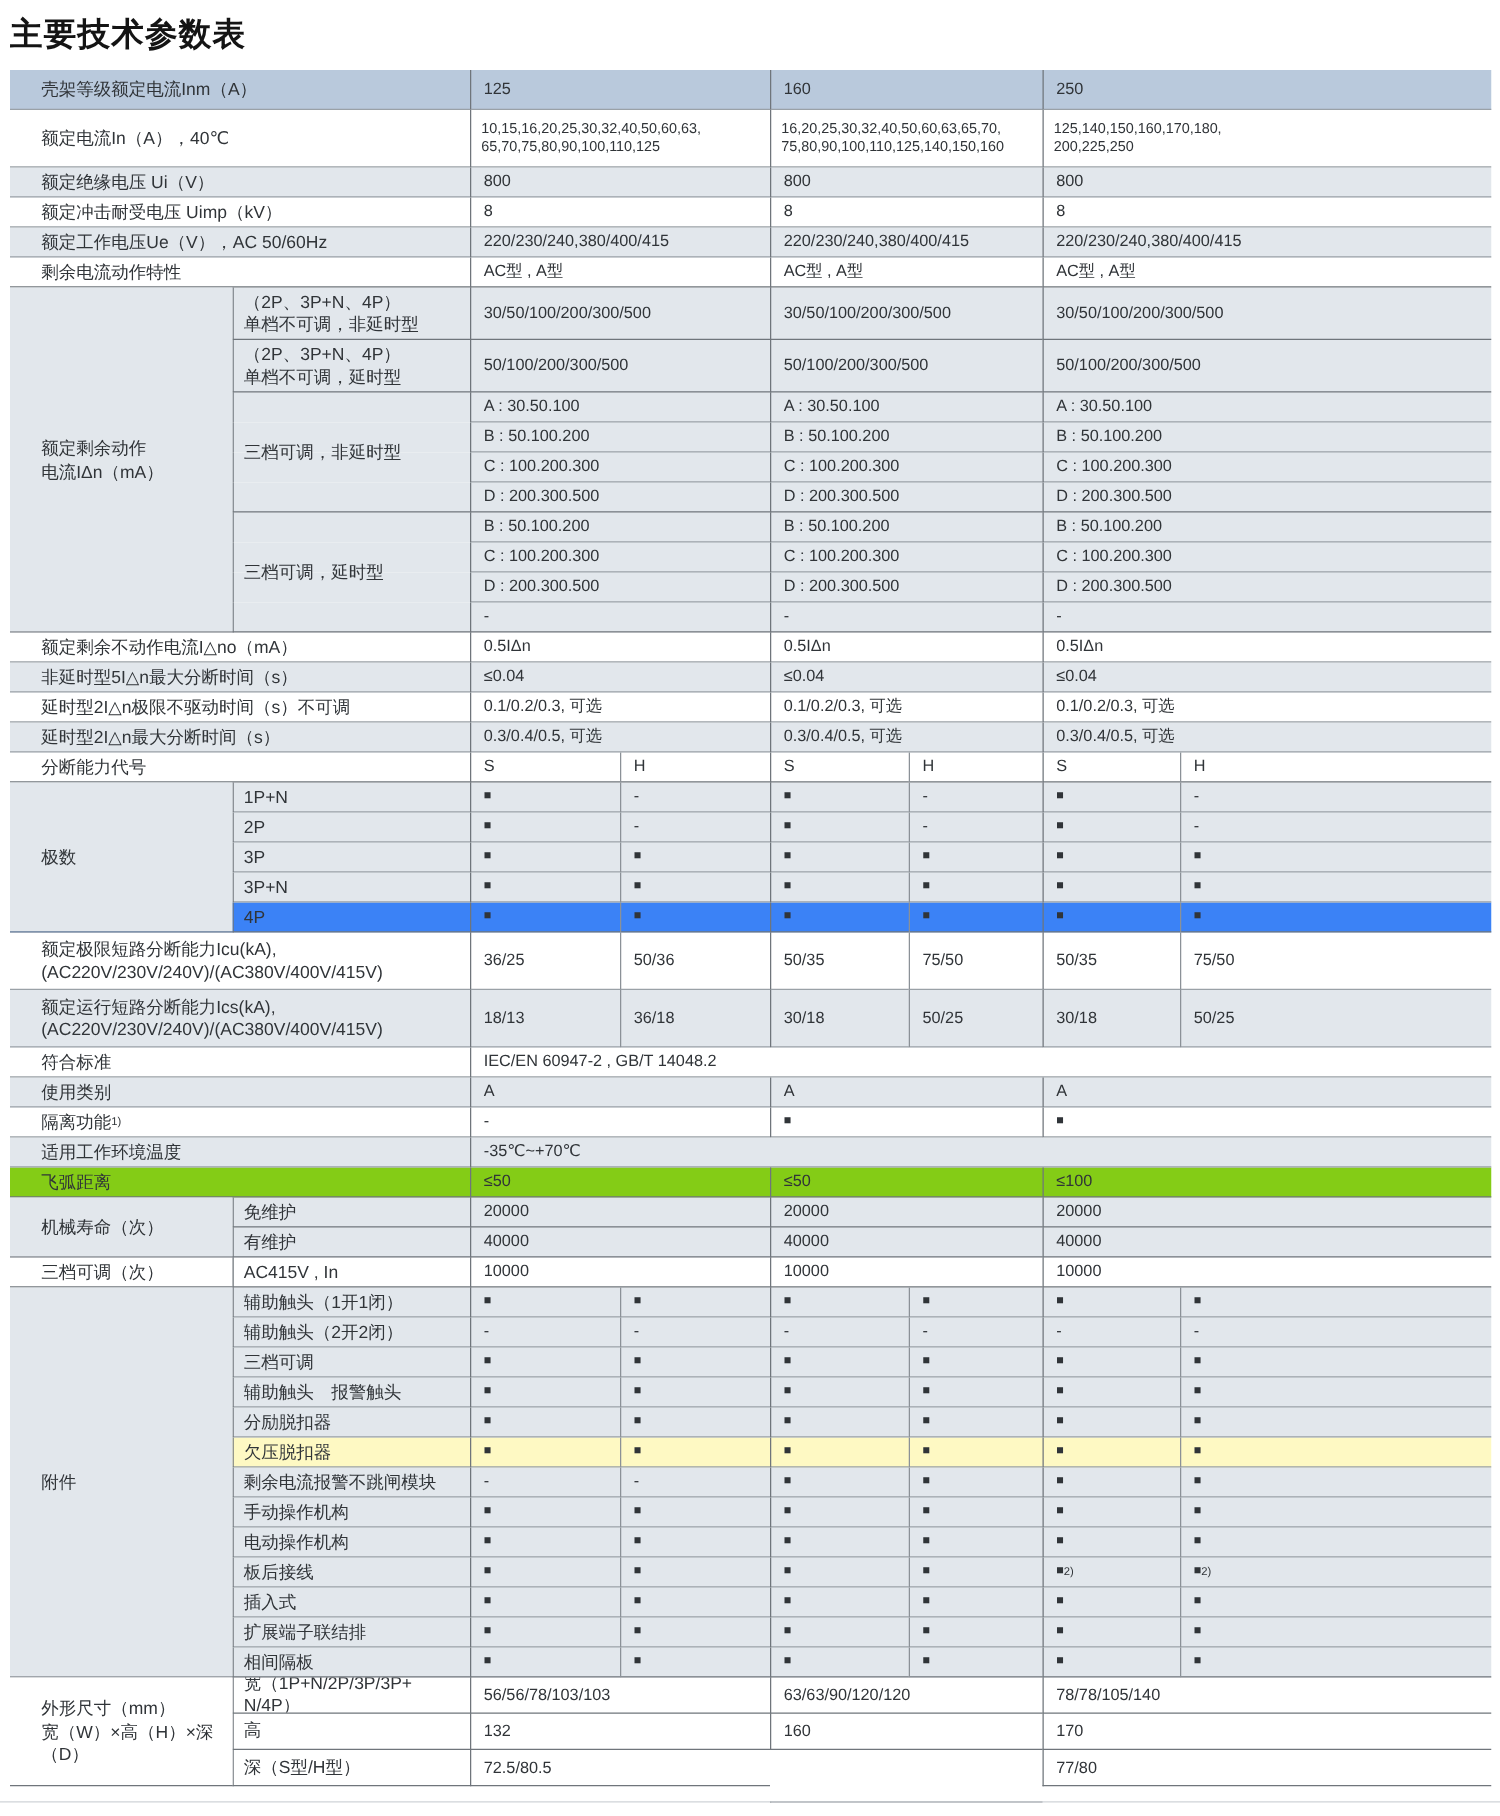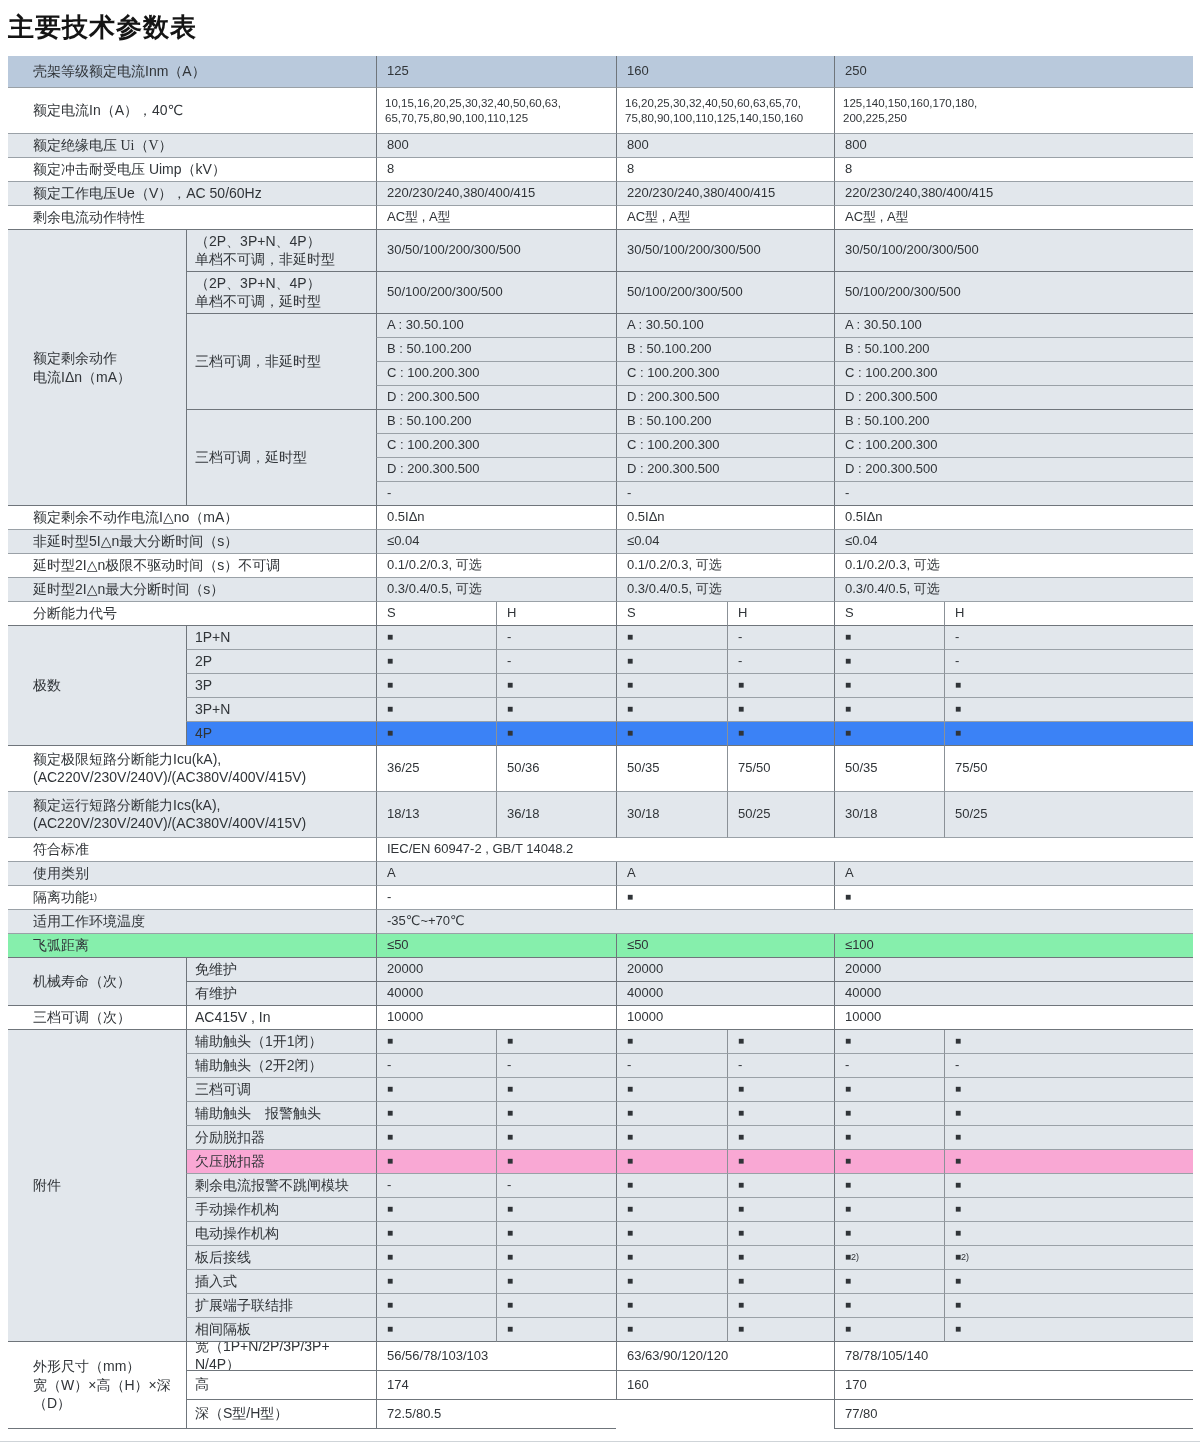--- a/index.html
+++ b/index.html
@@ -35,21 +35,21 @@
       <div class="trow" style="height: 46px; background: rgb(255, 255, 255);">
         <div class="c lab" style="width: 368px; border-bottom: 1px solid rgb(154, 161, 167);">额定电流In（A），40℃</div>
         <div class="c val fs-s" style="width: 240px; border-bottom: 1px solid rgb(154, 161, 167); border-left: 1px solid rgb(111, 117, 123);">10,15,16,20,25,30,32,40,50,60,63,
 65,70,75,80,90,100,110,125</div>
         <div class="c val fs-s" style="width: 218px; border-bottom: 1px solid rgb(154, 161, 167); border-left: 1px solid rgb(111, 117, 123);">16,20,25,30,32,40,50,60,63,65,70,
 75,80,90,100,110,125,140,150,160</div>
         <div class="c val fs-s" style="width: 359px; border-bottom: 1px solid rgb(154, 161, 167); border-left: 1px solid rgb(111, 117, 123);">125,140,150,160,170,180,
 200,225,250</div>
       </div>
       <div class="trow" style="height: 24px; background: rgb(226, 231, 236);">
-        <div class="c lab" style="width: 368px; border-bottom: 1px solid rgb(154, 161, 167); font-family: Liberation Serif, serif;">额定绝缘电压 Ui（V）</div>
+        <div class="c lab" style="width: 368px; border-bottom: 1px solid rgb(154, 161, 167);">额定绝缘电压 Ui（V）</div>
         <div class="c val" style="width: 240px; border-bottom: 1px solid rgb(154, 161, 167); border-left: 1px solid rgb(111, 117, 123);">800</div>
         <div class="c val" style="width: 218px; border-bottom: 1px solid rgb(154, 161, 167); border-left: 1px solid rgb(111, 117, 123);">800</div>
         <div class="c val" style="width: 359px; border-bottom: 1px solid rgb(154, 161, 167); border-left: 1px solid rgb(111, 117, 123);">800</div>
       </div>
       <div class="trow" style="height: 24px; background: rgb(255, 255, 255);">
         <div class="c lab" style="width: 368px; border-bottom: 1px solid rgb(154, 161, 167);">额定冲击耐受电压 Uimp（kV）</div>
         <div class="c val" style="width: 240px; border-bottom: 1px solid rgb(154, 161, 167); border-left: 1px solid rgb(111, 117, 123);">8</div>
         <div class="c val" style="width: 218px; border-bottom: 1px solid rgb(154, 161, 167); border-left: 1px solid rgb(111, 117, 123);">8</div>
         <div class="c val" style="width: 359px; border-bottom: 1px solid rgb(154, 161, 167); border-left: 1px solid rgb(111, 117, 123);">8</div>
       </div>
@@ -253,21 +253,21 @@
       <div class="trow" style="height: 24px; background: rgb(255, 255, 255);">
         <div class="c lab" style="width: 368px; border-bottom: 1px solid rgb(154, 161, 167);">隔离功能<sup>1)</sup></div>
         <div class="c val" style="width: 240px; border-bottom: 1px solid rgb(154, 161, 167); border-left: 1px solid rgb(111, 117, 123);">-</div>
         <div class="c val q" style="width: 218px; border-bottom: 1px solid rgb(154, 161, 167); border-left: 1px solid rgb(111, 117, 123);">■</div>
         <div class="c val q" style="width: 359px; border-bottom: 1px solid rgb(154, 161, 167); border-left: 1px solid rgb(111, 117, 123);">■</div>
       </div>
       <div class="trow" style="height: 24px; background: rgb(226, 231, 236);">
         <div class="c lab" style="width: 368px; border-bottom: 1px solid rgb(154, 161, 167);">适用工作环境温度</div>
         <div class="c val" style="width: 817px; border-bottom: 1px solid rgb(154, 161, 167); border-left: 1px solid rgb(111, 117, 123);">-35℃~+70℃</div>
       </div>
-      <div class="trow" style="height: 24px; background: #86efac;">
+      <div class="trow" style="height: 24px; background: #84cc16;">
         <div class="c lab" style="width: 368px; border-bottom: 1px solid rgb(111, 117, 123);">飞弧距离</div>
         <div class="c val" style="width: 240px; border-bottom: 1px solid rgb(111, 117, 123); border-left: 1px solid rgb(111, 117, 123);">≤50</div>
         <div class="c val" style="width: 218px; border-bottom: 1px solid rgb(111, 117, 123); border-left: 1px solid rgb(111, 117, 123);">≤50</div>
         <div class="c val" style="width: 359px; border-bottom: 1px solid rgb(111, 117, 123); border-left: 1px solid rgb(111, 117, 123);">≤100</div>
       </div>
       <div class="trow" style="height: 24px; background: rgb(226, 231, 236);">
         <div class="c lab" style="width: 178px; border-bottom: none;"></div>
         <div class="c sub" style="width: 190px; border-bottom: 1px solid rgb(111, 117, 123); border-left: 1px solid rgb(111, 117, 123);">免维护</div>
         <div class="c val" style="width: 240px; border-bottom: 1px solid rgb(111, 117, 123); border-left: 1px solid rgb(111, 117, 123);">20000</div>
         <div class="c val" style="width: 218px; border-bottom: 1px solid rgb(111, 117, 123); border-left: 1px solid rgb(111, 117, 123);">20000</div>
@@ -330,21 +330,21 @@
       <div class="trow" style="height: 24px; background: rgb(226, 231, 236);">
         <div class="c lab" style="width: 178px; border-bottom: none;"></div>
         <div class="c sub" style="width: 190px; border-bottom: 1px solid rgb(154, 161, 167); border-left: 1px solid rgb(111, 117, 123);">分励脱扣器</div>
         <div class="c val q" style="width: 120px; border-bottom: 1px solid rgb(154, 161, 167); border-left: 1px solid rgb(111, 117, 123);">■</div>
         <div class="c val q" style="width: 120px; border-bottom: 1px solid rgb(154, 161, 167); border-left: 1px solid rgb(139, 145, 151);">■</div>
         <div class="c val q" style="width: 111px; border-bottom: 1px solid rgb(154, 161, 167); border-left: 1px solid rgb(111, 117, 123);">■</div>
         <div class="c val q" style="width: 107px; border-bottom: 1px solid rgb(154, 161, 167); border-left: 1px solid rgb(139, 145, 151);">■</div>
         <div class="c val q" style="width: 110px; border-bottom: 1px solid rgb(154, 161, 167); border-left: 1px solid rgb(111, 117, 123);">■</div>
         <div class="c val q" style="width: 249px; border-bottom: 1px solid rgb(154, 161, 167); border-left: 1px solid rgb(139, 145, 151);">■</div>
       </div>
-      <div class="trow" style="height: 24px; background: #f9a8d4;">
+      <div class="trow" style="height: 24px; background: #fef9c3;">
         <div class="c lab" style="width: 178px; border-bottom: none;"></div>
         <div class="c sub" style="width: 190px; border-bottom: 1px solid rgb(154, 161, 167); border-left: 1px solid rgb(111, 117, 123);">欠压脱扣器</div>
         <div class="c val q" style="width: 120px; border-bottom: 1px solid rgb(154, 161, 167); border-left: 1px solid rgb(111, 117, 123);">■</div>
         <div class="c val q" style="width: 120px; border-bottom: 1px solid rgb(154, 161, 167); border-left: 1px solid rgb(139, 145, 151);">■</div>
         <div class="c val q" style="width: 111px; border-bottom: 1px solid rgb(154, 161, 167); border-left: 1px solid rgb(111, 117, 123);">■</div>
         <div class="c val q" style="width: 107px; border-bottom: 1px solid rgb(154, 161, 167); border-left: 1px solid rgb(139, 145, 151);">■</div>
         <div class="c val q" style="width: 110px; border-bottom: 1px solid rgb(154, 161, 167); border-left: 1px solid rgb(111, 117, 123);">■</div>
         <div class="c val q" style="width: 249px; border-bottom: 1px solid rgb(154, 161, 167); border-left: 1px solid rgb(139, 145, 151);">■</div>
       </div>
       <div class="trow" style="height: 24px; background: rgb(226, 231, 236);">
@@ -420,21 +420,21 @@
       <div class="trow" style="height: 29px; background: rgb(255, 255, 255);">
         <div class="c lab" style="width: 178px; border-bottom: none;"></div>
         <div class="c sub" style="width: 190px; border-bottom: 1px solid rgb(111, 117, 123); border-left: 1px solid rgb(111, 117, 123);">宽（1P+N/2P/3P/3P+ N/4P）</div>
         <div class="c val" style="width: 240px; border-bottom: 1px solid rgb(111, 117, 123); border-left: 1px solid rgb(111, 117, 123);">56/56/78/103/103</div>
         <div class="c val" style="width: 218px; border-bottom: 1px solid rgb(111, 117, 123); border-left: 1px solid rgb(111, 117, 123);">63/63/90/120/120</div>
         <div class="c val" style="width: 359px; border-bottom: 1px solid rgb(111, 117, 123); border-left: 1px solid rgb(111, 117, 123);">78/78/105/140</div>
       </div>
       <div class="trow" style="height: 29px; background: rgb(255, 255, 255);">
         <div class="c lab" style="width: 178px; border-bottom: none;"></div>
         <div class="c sub" style="width: 190px; border-bottom: 1px solid rgb(111, 117, 123); border-left: 1px solid rgb(111, 117, 123);">高</div>
-        <div class="c val" style="width: 240px; border-bottom: 1px solid rgb(111, 117, 123); border-left: 1px solid rgb(111, 117, 123);">174</div>
+        <div class="c val" style="width: 240px; border-bottom: 1px solid rgb(111, 117, 123); border-left: 1px solid rgb(111, 117, 123);">132</div>
         <div class="c val" style="width: 218px; border-bottom: 1px solid rgb(111, 117, 123); border-left: 1px solid rgb(111, 117, 123);">160</div>
         <div class="c val" style="width: 359px; border-bottom: 1px solid rgb(111, 117, 123); border-left: 1px solid rgb(111, 117, 123);">170</div>
       </div>
       <div class="trow" style="height: 29px; background: rgb(255, 255, 255);">
         <div class="c lab" style="width: 178px; border-bottom: 1px solid rgb(111, 117, 123);"></div>
         <div class="c sub" style="width: 190px; border-bottom: 1px solid rgb(111, 117, 123); border-left: 1px solid rgb(111, 117, 123);">深（S型/H型）</div>
         <div class="c val" style="width: 240px; border-bottom: 1px solid rgb(111, 117, 123); border-left: 1px solid rgb(111, 117, 123);">72.5/80.5</div>
         <div class="c val" style="width: 218px; border-bottom: 1px solid rgb(111, 117, 123); border-left: 1px solid rgb(111, 117, 123); margin-top: 41px;">75/90.5</div>
         <div class="c val" style="width: 359px; border-bottom: 1px solid rgb(111, 117, 123); border-left: 1px solid rgb(111, 117, 123);">77/80</div>
       </div>

